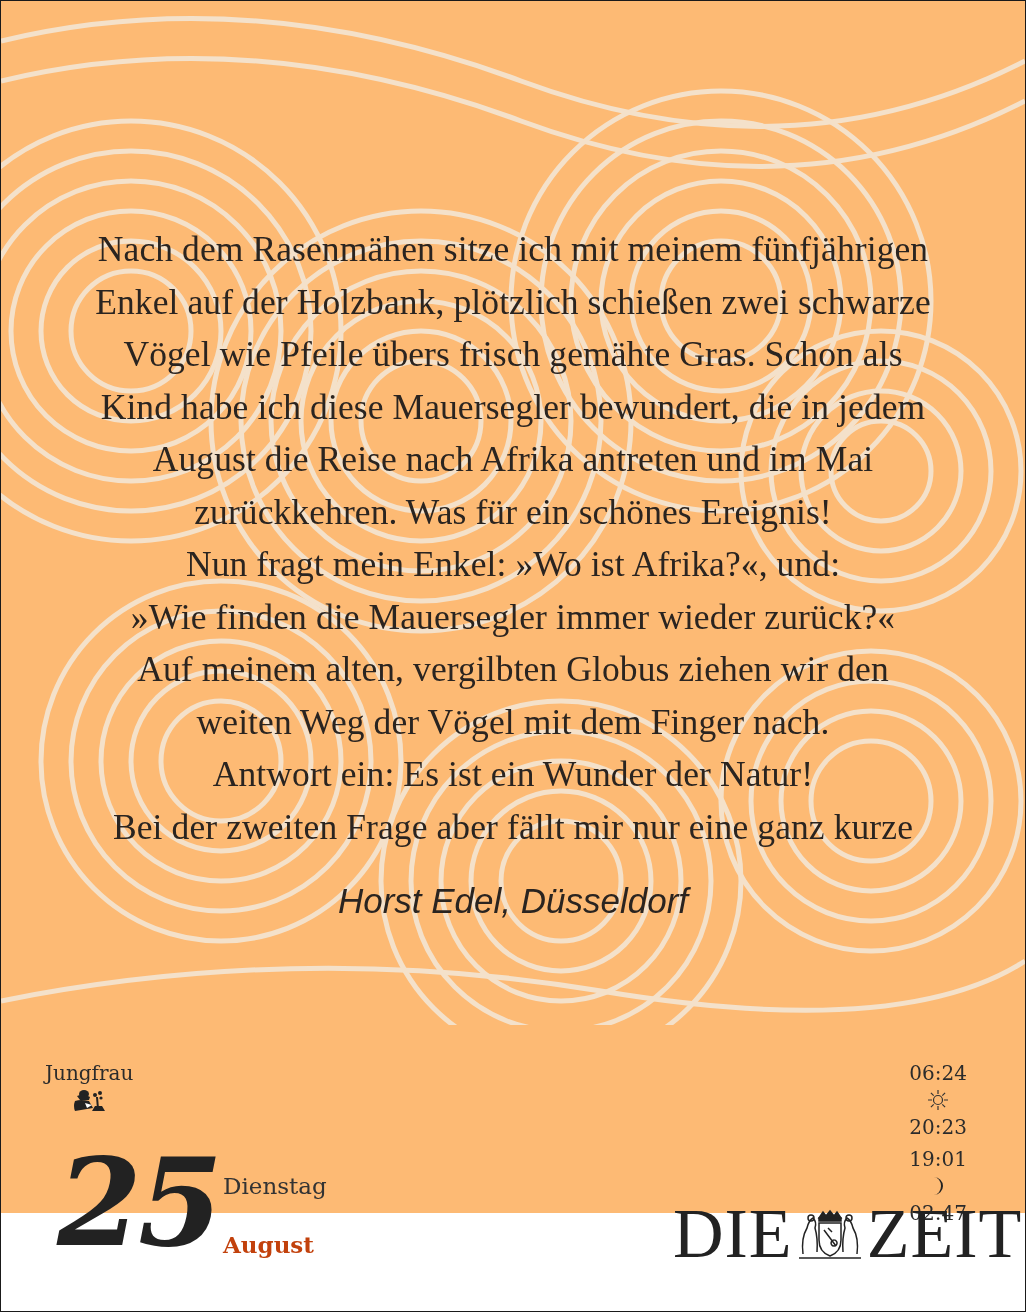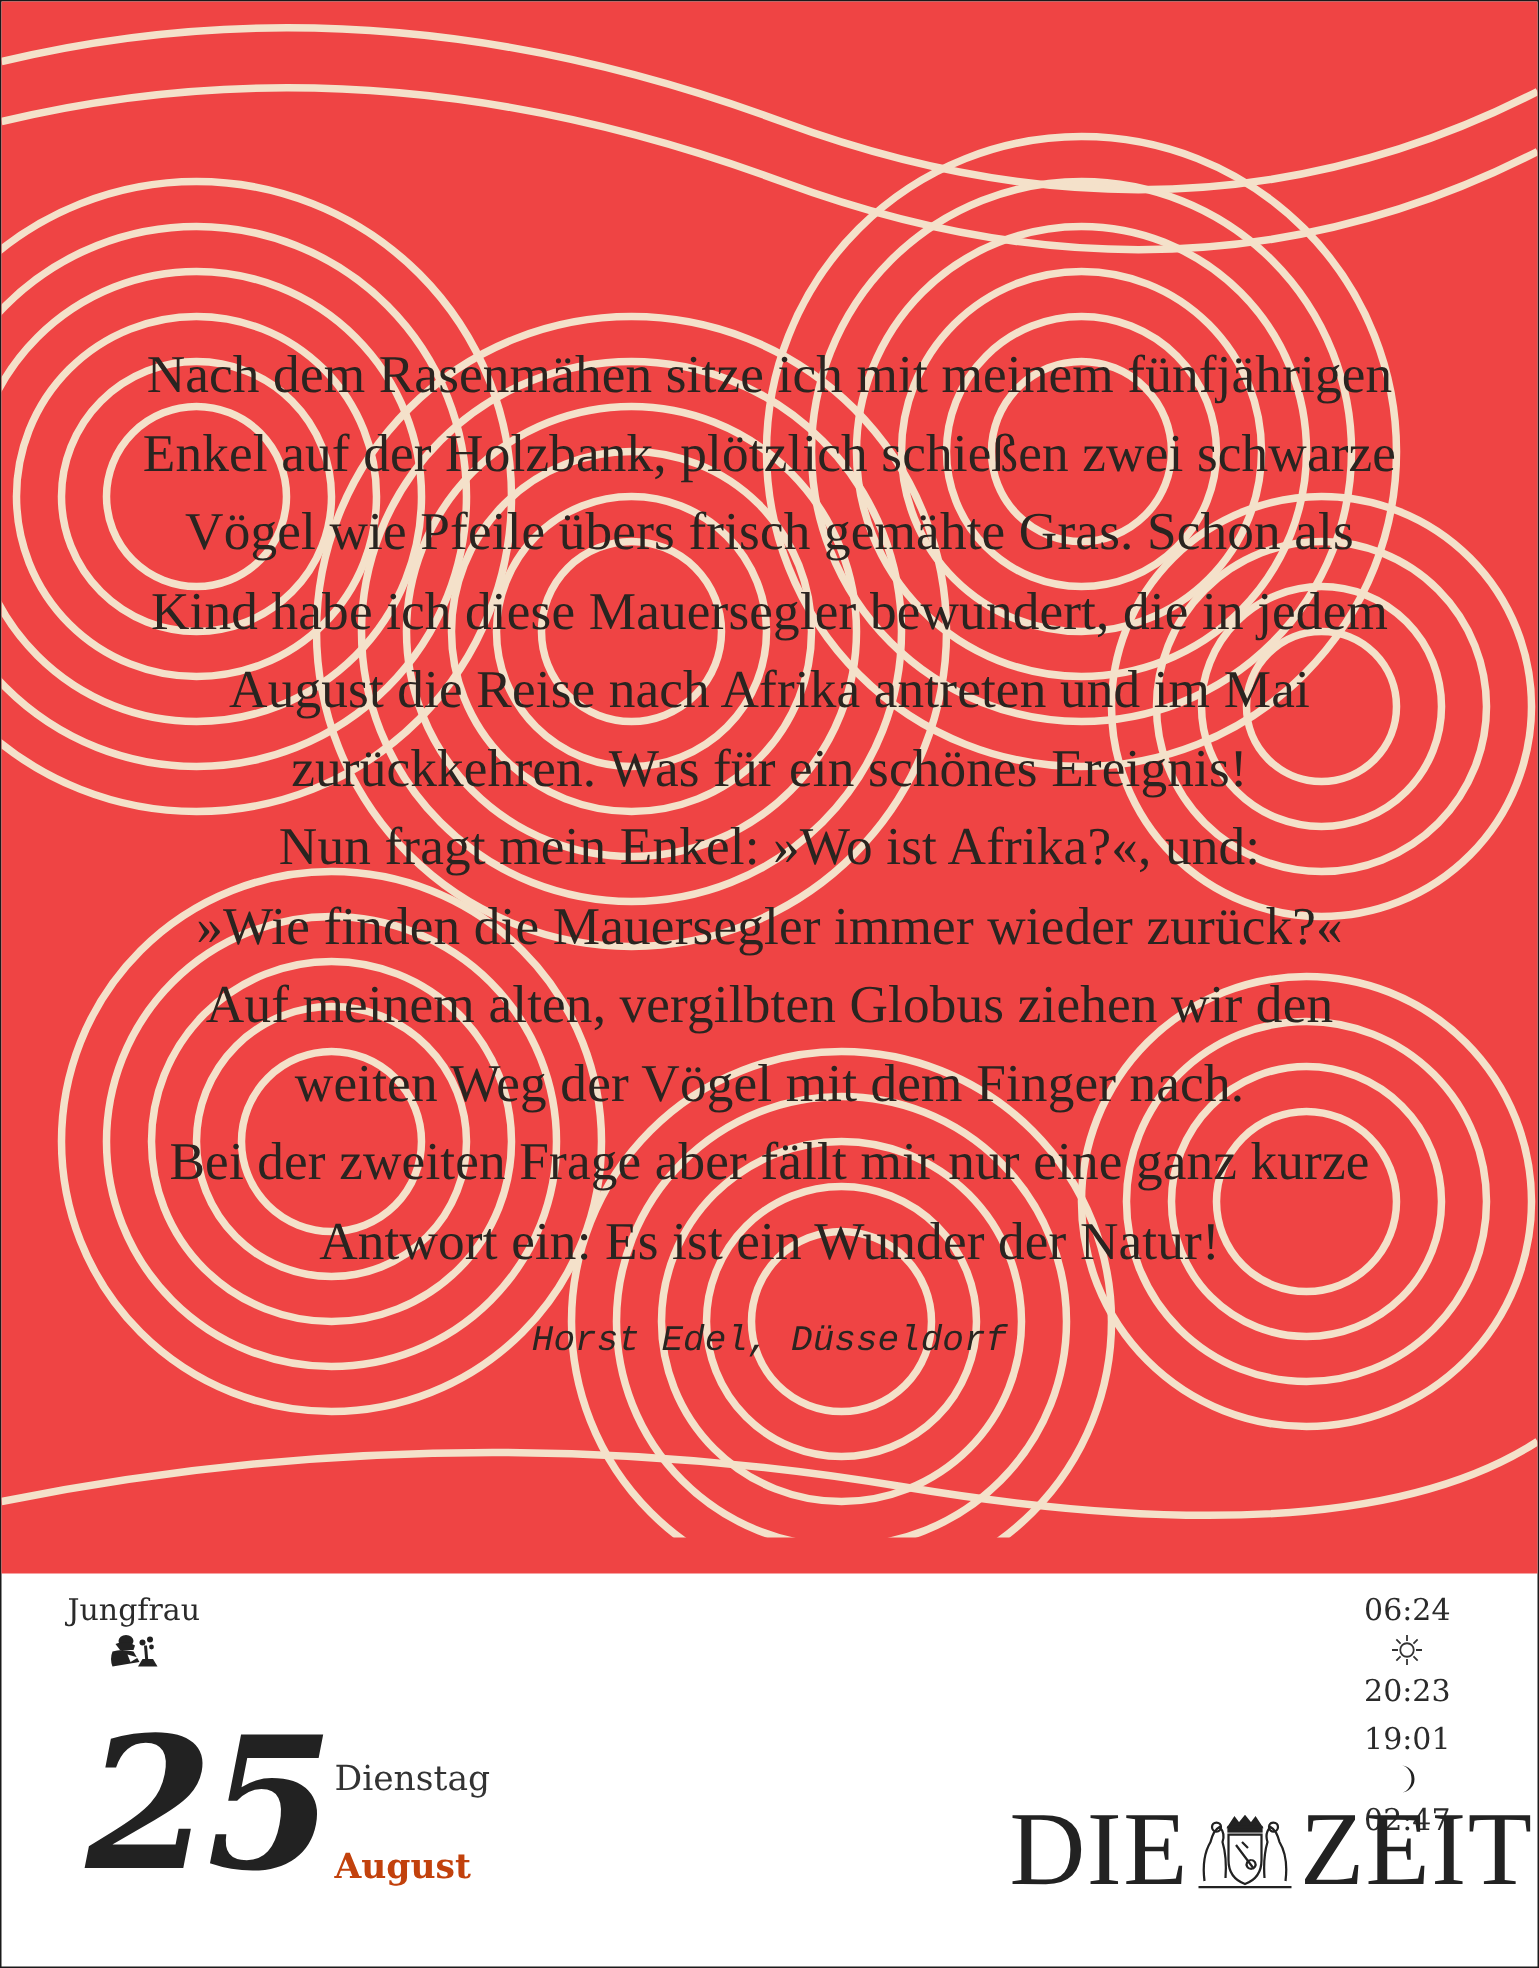--- a/index.html
+++ b/index.html
@@ -2,35 +2,35 @@
 <html><head>
 <meta charset="utf-8">
 <style>
   html, body { margin: 0; padding: 0; }
   body { width: 1026px; height: 1312px; position: relative; background: #ffffff; overflow: hidden; }
   .page {
     position: absolute; left: 0; top: 0; width: 1024px; height: 1310px;
     border: 1px solid #1a1a1a; background: #ffffff;
   }
   .quote-panel {
-    position: absolute; left: 0; top: 0; width: 1024px; height: 1048px;
-    background: #ef4444; overflow: hidden;
+    position: absolute; left: 0; top: 0; width: 1024px; height: 1212px;
+    background: #fdba74; overflow: hidden;
   }
   .pattern { position: absolute; left: 0; top: 0; width: 1024px; height: 1024px; }
   .quote-text {
     position: absolute; left: 40px; right: 40px; top: 222px;
     text-align: center; color: #2a2420;
     font-family: "Liberation Serif", "DejaVu Serif", serif;
     font-size: 35.5px; line-height: 52.5px; letter-spacing: 0.1px;
   }
   .quote-line { display: block; white-space: nowrap; }
   .author {
     position: absolute; left: 0; right: 0; top: 880px; text-align: center;
-    font-family: Liberation Mono, monospace;
-    font-style: italic; font-size: 24px; color: #2a2420;
+    font-family: Liberation Sans, sans-serif;
+    font-style: italic; font-size: 35px; color: #2a2420;
   }
   .footer-row {
     position: absolute; top: 1060px; font-family: "DejaVu Serif", "Liberation Serif", serif;
     font-size: 20px; color: #2b2b2b;
   }
   .zodiac { left: 44px; display: flex; align-items: center; gap: 4px; flex-direction: column; }
   .times { right: 58px; display: flex; align-items: center; gap: 4px; flex-direction: column; }
   .times .gap { width: 14px; display: inline-block; }
   .icon-svg { display: inline-block; vertical-align: middle; }
   .day-number {
@@ -108,22 +108,22 @@
       <span class="quote-line">Nach dem Rasenmähen sitze ich mit meinem fünfjährigen</span>
       <span class="quote-line">Enkel auf der Holzbank, plötzlich schießen zwei schwarze</span>
       <span class="quote-line">Vögel wie Pfeile übers frisch gemähte Gras. Schon als</span>
       <span class="quote-line">Kind habe ich diese Mauersegler bewundert, die in jedem</span>
       <span class="quote-line">August die Reise nach Afrika antreten und im Mai</span>
       <span class="quote-line">zurückkehren. Was für ein schönes Ereignis!</span>
       <span class="quote-line">Nun fragt mein Enkel: »Wo ist Afrika?«, und:</span>
       <span class="quote-line">»Wie finden die Mauersegler immer wieder zurück?«</span>
       <span class="quote-line">Auf meinem alten, vergilbten Globus ziehen wir den</span>
       <span class="quote-line">weiten Weg der Vögel mit dem Finger nach.</span>
+      <span class="quote-line">Antwort ein: Es ist ein Wunder der Natur!</span>
       <span class="quote-line">Bei der zweiten Frage aber fällt mir nur eine ganz kurze</span>
-      <span class="quote-line">Antwort ein: Es ist ein Wunder der Natur!</span>
     </div>
 
     <div class="author">Horst Edel, Düsseldorf</div>
   </div>
 
   <div class="footer-row zodiac">
     <span>Jungfrau</span>
     <svg class="icon-svg" width="36" height="24" viewBox="0 0 36 24">
       <ellipse cx="13" cy="5" rx="5" ry="4" fill="#222"></ellipse>
       <path d="M6 7 Q13 4 19 8 L18 11 L9 11 Z" fill="#222"></path>

